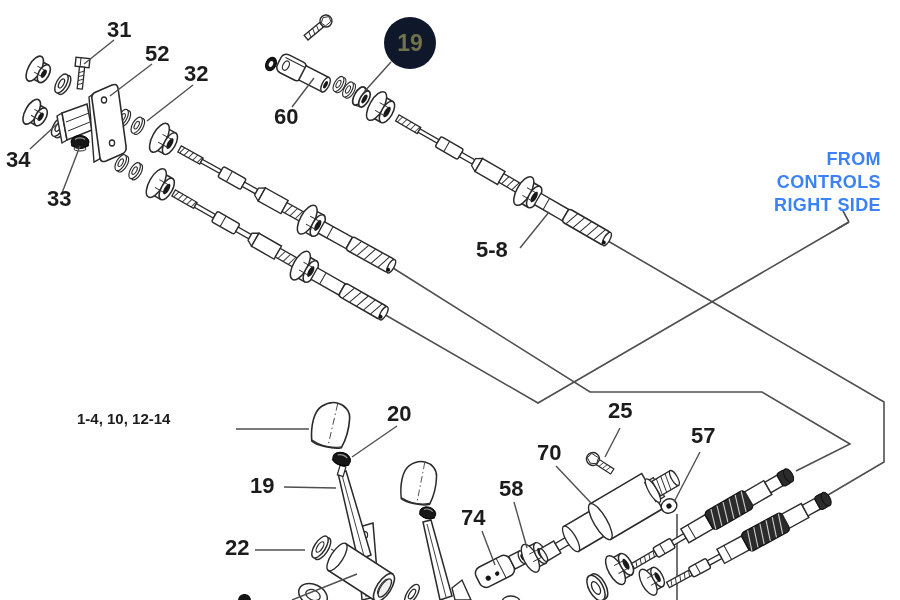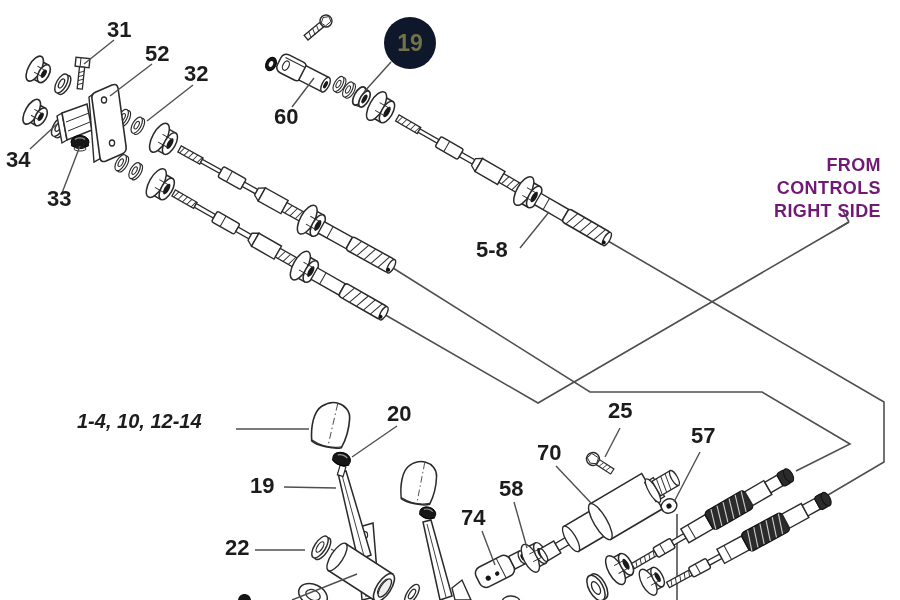--- a/index.html
+++ b/index.html
@@ -1,25 +1,25 @@
 <!DOCTYPE html>
 <html><head>
 <meta charset="utf-8">
 <style>
   html,body{margin:0;padding:0;background:#fff;}
   #stage{position:relative;width:900px;height:600px;background:#ffffff;overflow:hidden;
          font-family:"Liberation Sans",sans-serif;text-align:right;}
   #art{position:absolute;left:0;top:0;}
   .lbl{position:absolute;font:700 22px "Liberation Sans",sans-serif;color:#1c1c1c;white-space:nowrap;}
-  #k1_4{font-size:20px;font-style:italic;}
+  #k1_4{font-size:15px;}
   #badge19{position:absolute;left:384px;top:17px;width:52px;height:52px;border-radius:50%;
            background:#0f172a;display:flex;align-items:center;justify-content:center;
            font:700 23px "Liberation Sans",sans-serif;color:#70724a;}
-  #note{position:absolute;left:774px;top:154px;font:700 18px/23px "Liberation Sans",sans-serif;
-        color:#701a75;letter-spacing:.4px;}
+  #note{position:absolute;left:774px;top:148px;font:700 18px/23px "Liberation Sans",sans-serif;
+        color:#3b82f6;letter-spacing:.4px;}
   #note span{display:block;}
 </style>
 </head>
 <body>
 
 <div id="stage">
 
 <svg id="art" width="900" height="600" viewBox="0 0 900 600">
   <defs>
     <g id="washer">

